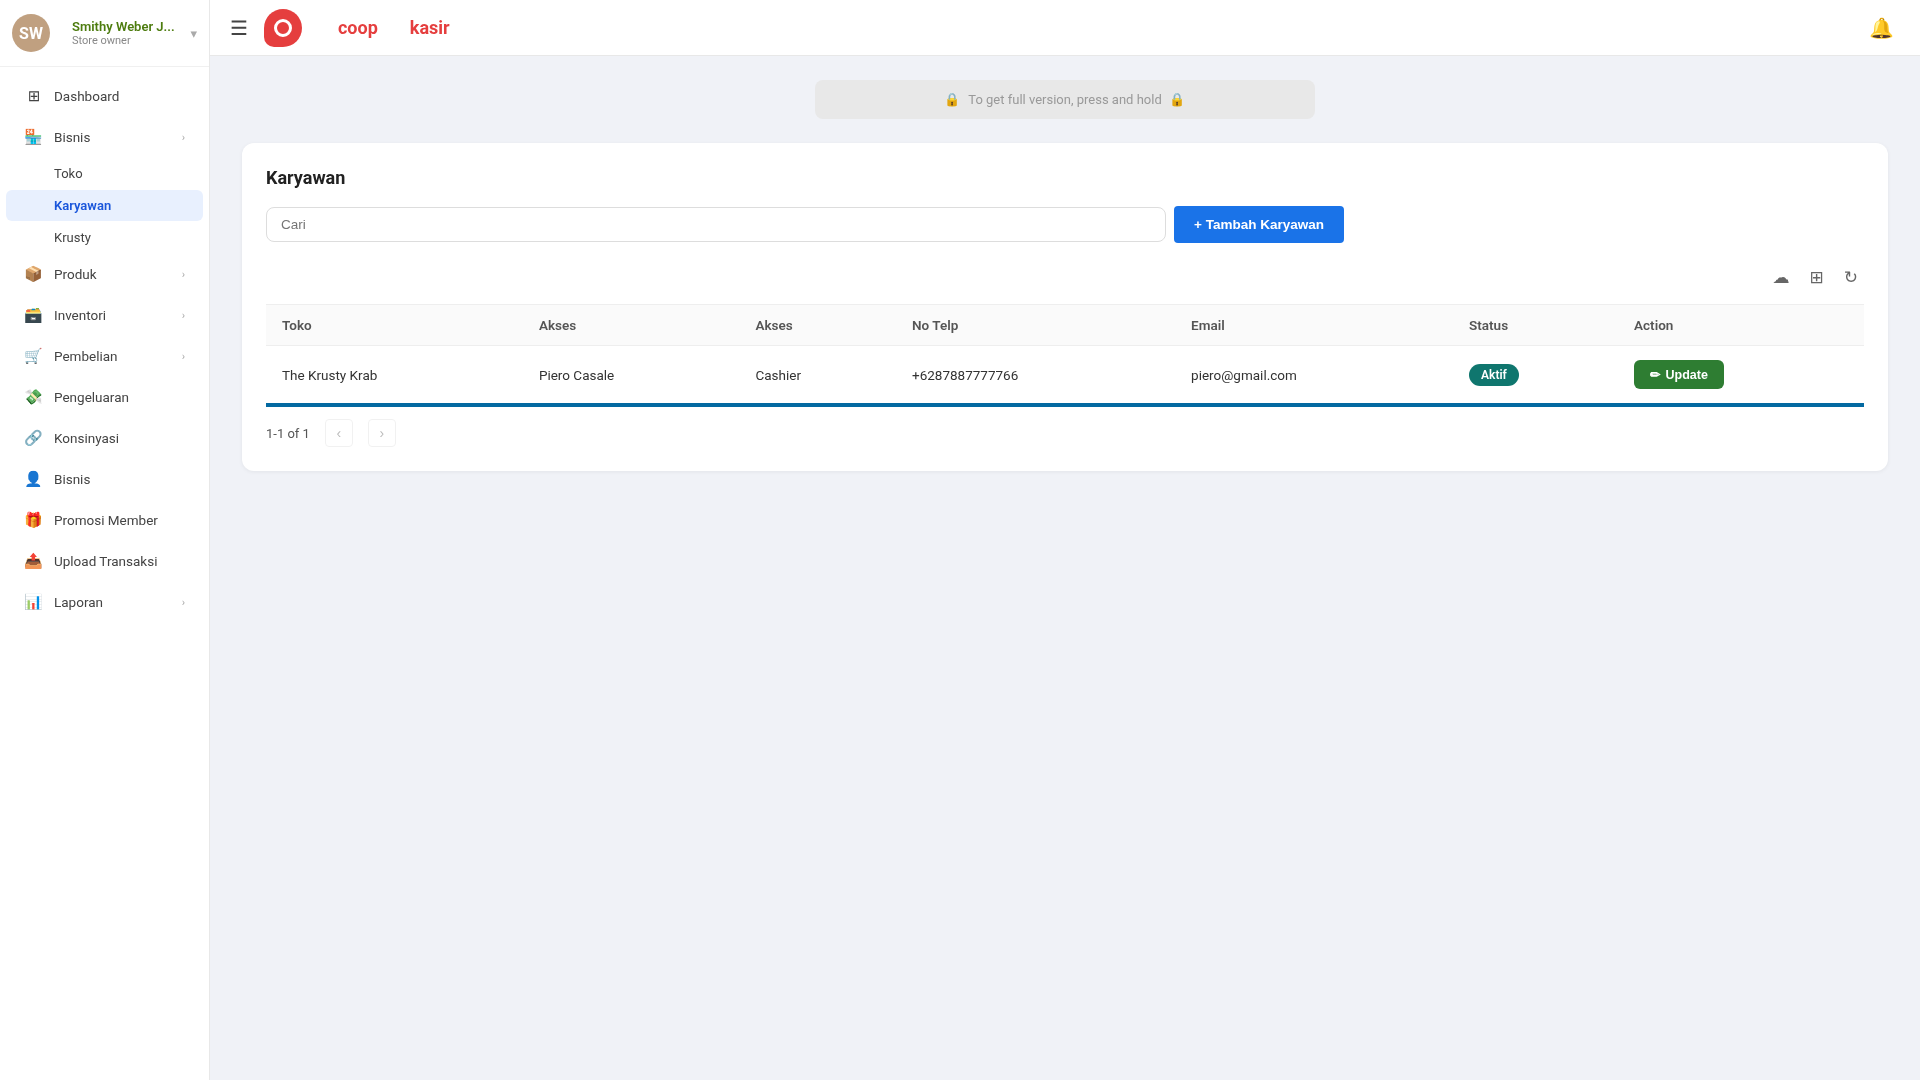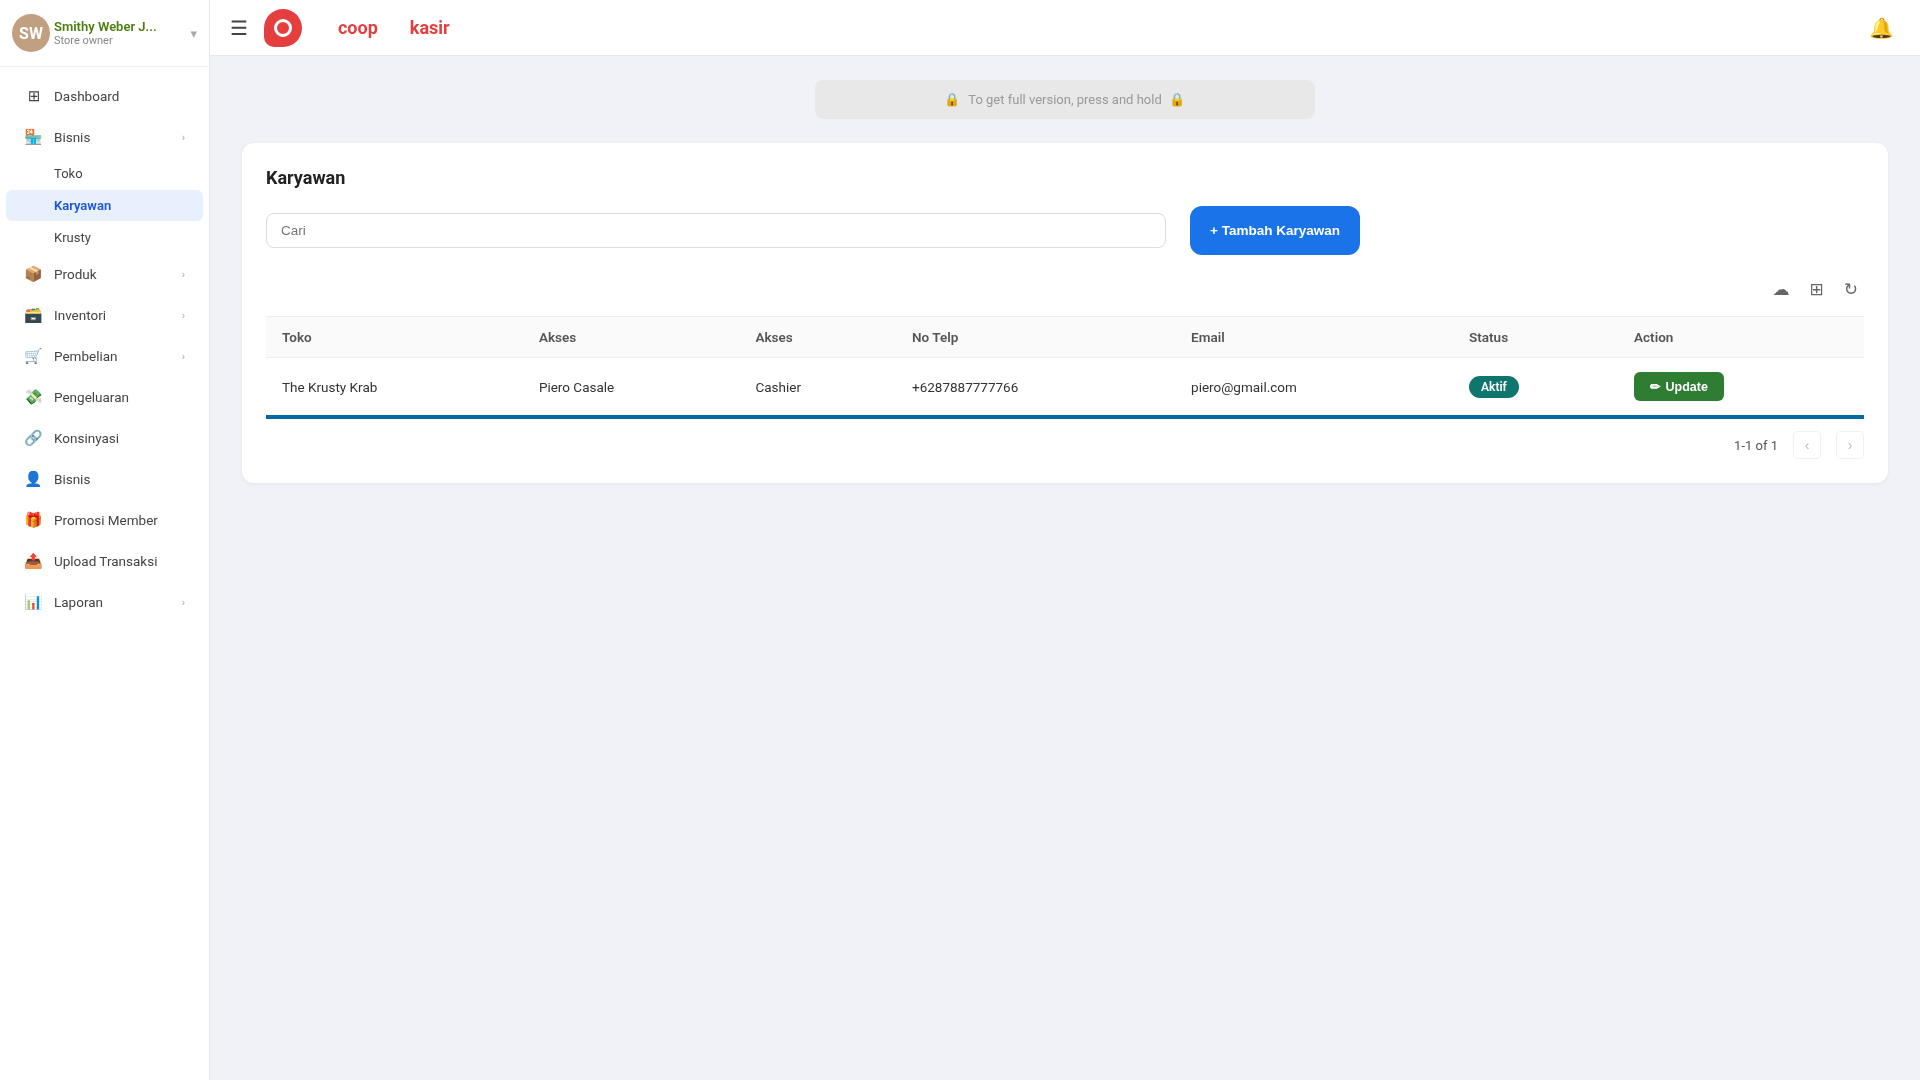--- a/index.html
+++ b/index.html
@@ -21,21 +21,21 @@
       align-items: center;
       padding: 14px 12px;
       border-bottom: 1px solid #f0f0f0;
       cursor: pointer;
     }
     .sidebar-avatar {
       width: 38px;
       height: 38px;
       border-radius: 50%;
       background: #c0a080;
-      margin-right: 4px;
+      margin-right: 22px;
       flex-shrink: 0;
       display: flex;
       align-items: center;
       justify-content: center;
       font-size: 16px;
       color: #fff;
       font-weight: bold;
     }
     .sidebar-user-info {
       flex: 1;
@@ -202,39 +202,39 @@
     }
     .card-title {
       font-size: 18px;
       font-weight: 700;
       color: #222;
       margin-bottom: 18px;
     }
     .toolbar {
       display: flex;
       align-items: center;
-      gap: 24px;
+      gap: 8px;
       margin-bottom: 20px;
     }
     .search-input {
       flex: 1;
       padding: 9px 14px;
       border: 1px solid #ddd;
       border-radius: 8px;
       font-size: 13.5px;
       color: #444;
       outline: none;
       max-width: 900px;
     }
     .btn-add {
       background: #1a73e8;
       color: #fff;
       border: none;
-      border-radius: 12px;
-      padding: 17px 20px;
+      border-radius: 4px;
+      padding: 11px 20px;
       font-size: 13.5px;
       font-weight: 600;
       cursor: pointer;
       display: flex;
       align-items: center;
       gap: 6px;
       white-space: nowrap;
     }
 
     
@@ -297,21 +297,20 @@
       cursor: pointer;
       display: inline-flex;
       align-items: center;
       gap: 5px;
     }
 
     
     .pagination {
       display: flex;
       align-items: center;
-      justify-content: flex-end;
       padding: 12px 0 0;
       gap: 15px;
       font-size: 13px;
       color: #555;
     }
     .pagination-btn {
       background: none;
       border: 1px solid #ddd;
       border-radius: 4px;
       width: 28px;

